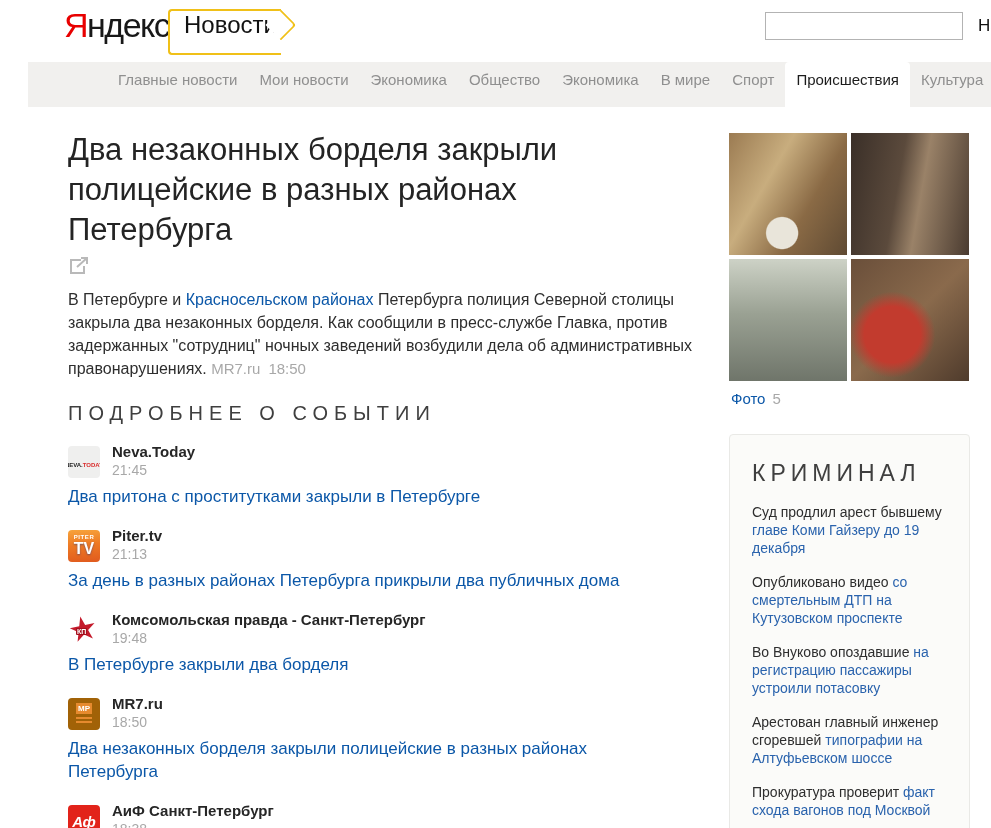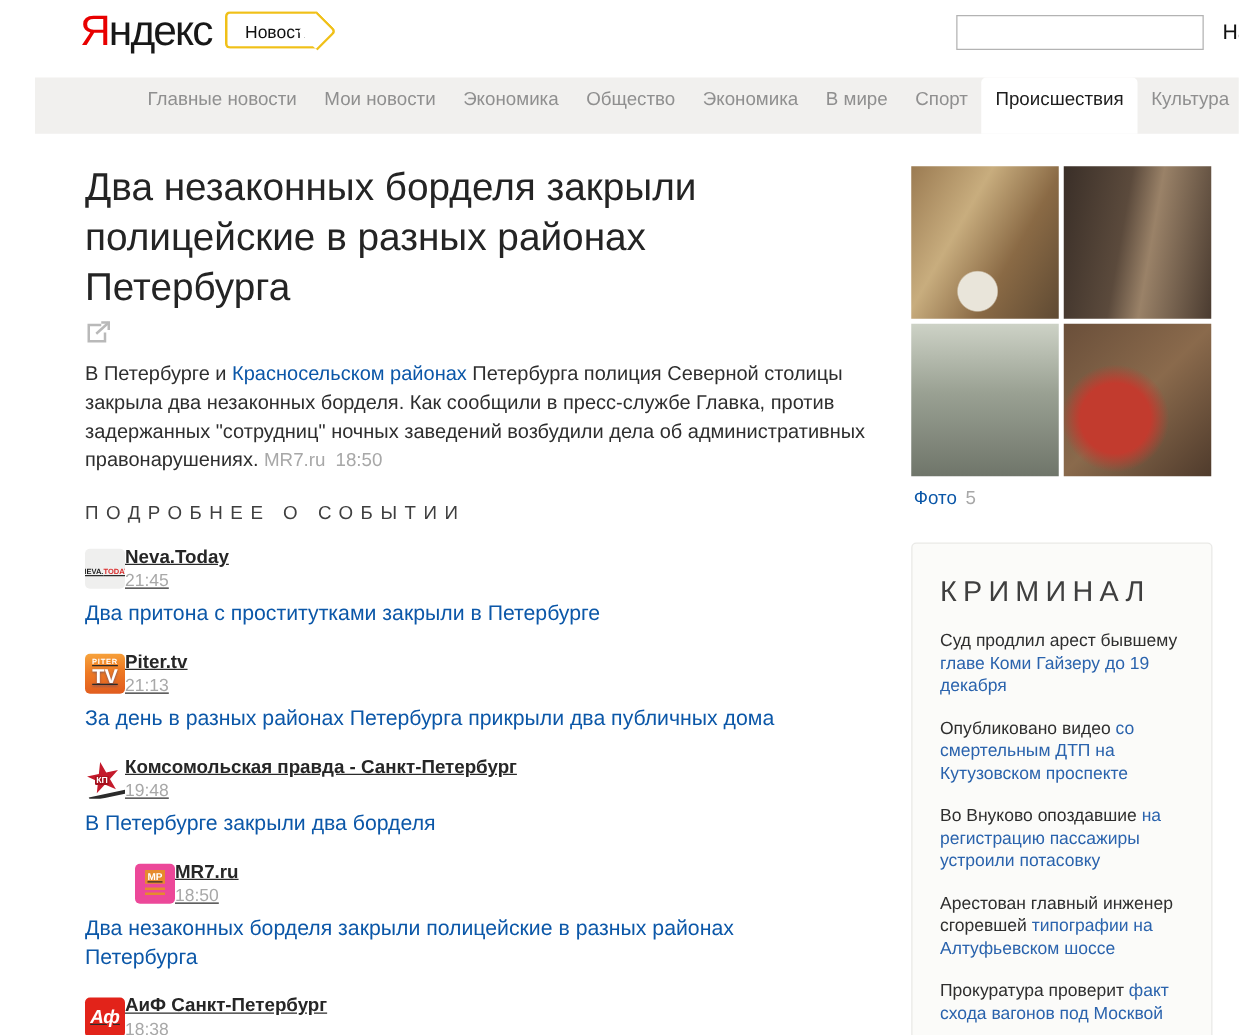--- a/index.html
+++ b/index.html
@@ -3,23 +3,23 @@
 <meta charset="utf-8">
 <style>
   html,body{margin:0;padding:0;width:991px;height:828px;overflow:hidden;background:#fff;
     font-family:"Liberation Sans","DejaVu Sans",sans-serif;color:#2b2b2b;}
   .page{position:relative;width:991px;height:828px;overflow:hidden;}
 
   
   .hdr{position:absolute;top:0;left:0;width:991px;height:62px;background:#fff;}
   .ylogo{position:absolute;left:64px;top:6px;font-size:34px;font-weight:400;letter-spacing:-1.5px;color:#181818;cursor:pointer;}
   .ylogo .red{color:#e80000;}
-  .svc-tag{position:absolute;left:180px;top:9px;height:30px;line-height:28px;box-sizing:border-box;
+  .svc-tag{position:absolute;left:168px;top:9px;height:46px;line-height:28px;box-sizing:border-box;
     border:2px solid #f0c018;border-right:none;border-radius:4px 0 0 4px;background:#fff;
-    padding:0 4px 0 14px;font-size:14px;color:#111;cursor:pointer;}
+    padding:0 4px 0 14px;font-size:24px;color:#111;cursor:pointer;}
   .svc-tag::after{content:"";position:absolute;right:-11px;top:3px;width:20px;height:20px;background:#fff;
     border-top:2px solid #f0c018;border-right:2px solid #f0c018;transform:rotate(45deg);border-radius:0 4px 0 0;}
   .search-input{position:absolute;left:765px;top:12px;width:198px;height:28px;box-sizing:border-box;
     border:1px solid #b3b3b3;border-radius:0;padding:0 8px;font-size:15px;outline:none;}
   .search-btn{position:absolute;left:978px;top:16px;background:none;border:none;font-size:17px;color:#111;
     font-family:inherit;cursor:pointer;white-space:nowrap;padding:0;}
 
   
   .tabs{position:absolute;top:62px;left:0;width:991px;height:45px;background:#f1f0ee;display:flex;
     padding-left:79px;box-sizing:border-box;white-space:nowrap;margin-left:28px;}
@@ -27,42 +27,42 @@
   .tab.active{background:#fff;color:#1c1c1c;border-radius:4px 4px 0 0;}
 
   
   .main{position:absolute;left:68px;top:130px;width:636px;}
   h1.story-title{margin:0;max-width:600px;font-size:31px;line-height:40px;font-weight:400;color:#242424;}
   .share{margin-top:6px;width:22px;height:20px;cursor:pointer;}
   .lead{margin:12px 0 0 0;font-size:16px;line-height:23px;color:#2e2e2e;}
   .lead a{color:#0b57a8;text-decoration:none;cursor:pointer;}
   .src-ref{color:#a8a8a8;font-size:15px;}
   .src-ref .t{margin-left:8px;}
-  .section-title{margin:22px 0 0 0;font-size:15px;font-weight:400;letter-spacing:6px;color:#3f3f3f;}
+  .section-title{margin:22px 0 0 0;font-size:20px;font-weight:400;letter-spacing:6px;color:#3f3f3f;}
 
   .news-list{margin-top:18px;}
   .news-item{margin-bottom:19px;}
-  .news-head{display:flex;align-items:center;text-decoration:underline;}
+  .news-head{display:flex;gap:12px;align-items:flex-end;}
   .slogo{width:32px;height:32px;border-radius:4px;flex:0 0 32px;overflow:hidden;position:relative;box-sizing:border-box;}
   .src-name{font-size:15px;font-weight:700;color:#262626;line-height:17px;}
   .src-time{font-size:14px;color:#a8a8a8;margin-top:2px;}
   .item-headline{display:block;margin-top:7px;max-width:590px;font-size:17px;line-height:23px;
     color:#0b57a8;text-decoration:none;cursor:pointer;}
 
   
   .neva{background:#efefee;display:flex;align-items:center;justify-content:center;}
   .neva b{font-size:6px;font-weight:700;color:#1a1a1a;letter-spacing:0;}
   .neva i{font-size:6px;font-weight:700;font-style:normal;color:#d92b2b;}
   .piter{background:linear-gradient(175deg,#f7a43c 0%,#ee7a24 45%,#e05a1e 100%);text-align:center;color:#fff;}
   .piter-top{display:block;font-size:6px;font-weight:700;letter-spacing:.6px;margin-top:4px;}
   .piter-main{display:block;font-size:16px;font-weight:800;line-height:1;margin-top:1px;text-shadow:0 1px 2px rgba(20,60,150,.55);}
   .kp{background:transparent;}
   .kp-star{display:block;color:#c41a2b;font-size:33px;line-height:30px;transform:rotate(-12deg);}
   .kp-badge{position:absolute;left:8px;top:14px;font-size:7px;font-weight:700;color:#fff;background:#a50f1c;padding:0 1px;border-radius:1px;}
-  .mr{background:#ec4899;margin-left:40px;}
+  .mr{background:#a16207;}
   .mr-badge{width:16px;height:11px;background:#e68a2e;color:#fff;font-size:8px;font-weight:700;
     display:flex;align-items:center;justify-content:center;margin:5px auto 3px;}
   .mr-line{width:16px;height:2px;background:#e68a2e;margin:2px auto 0;}
   .aif{background:#e2231a;display:flex;align-items:center;justify-content:center;}
   .aif span{color:#fff;font-style:italic;font-weight:700;font-size:15px;}
 
   
   .photo-grid{position:absolute;left:729px;top:133px;width:240px;display:grid;
     grid-template-columns:118px 118px;grid-auto-rows:122px;gap:4px;}
   .photo{width:118px;height:122px;cursor:pointer;}

